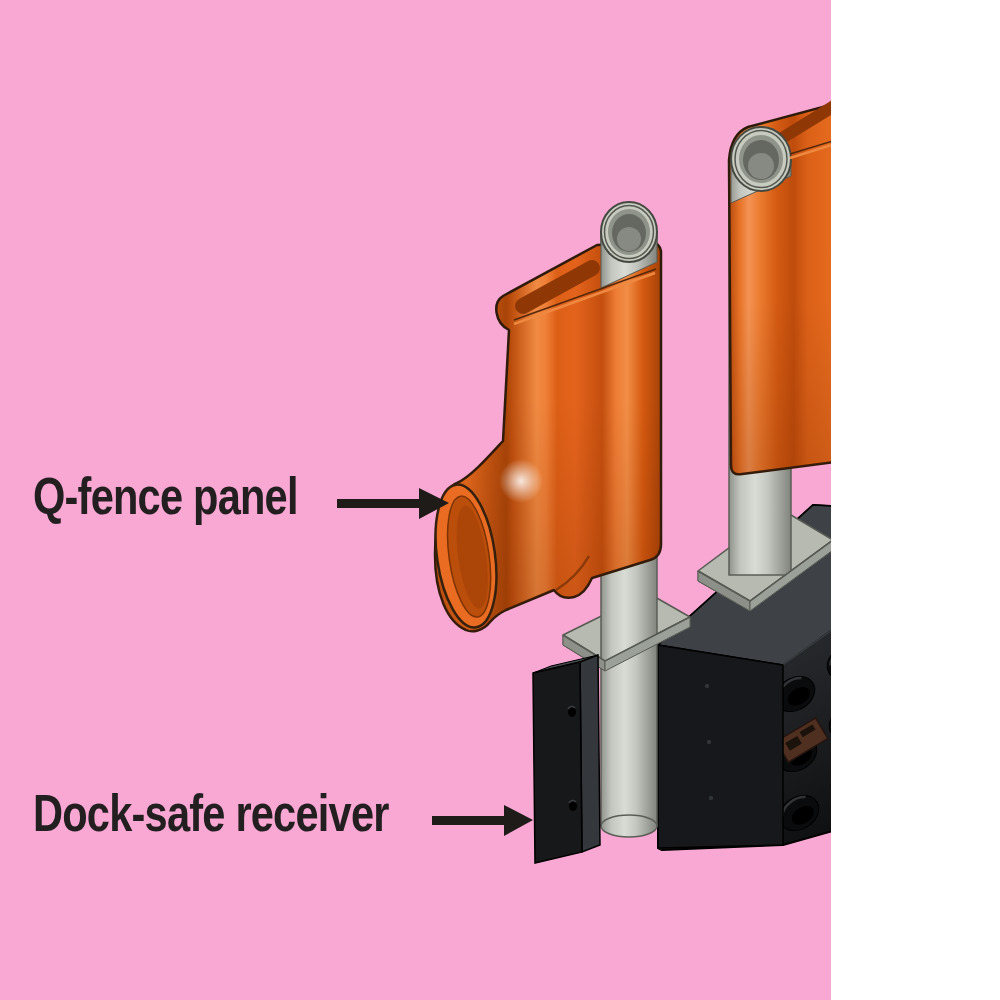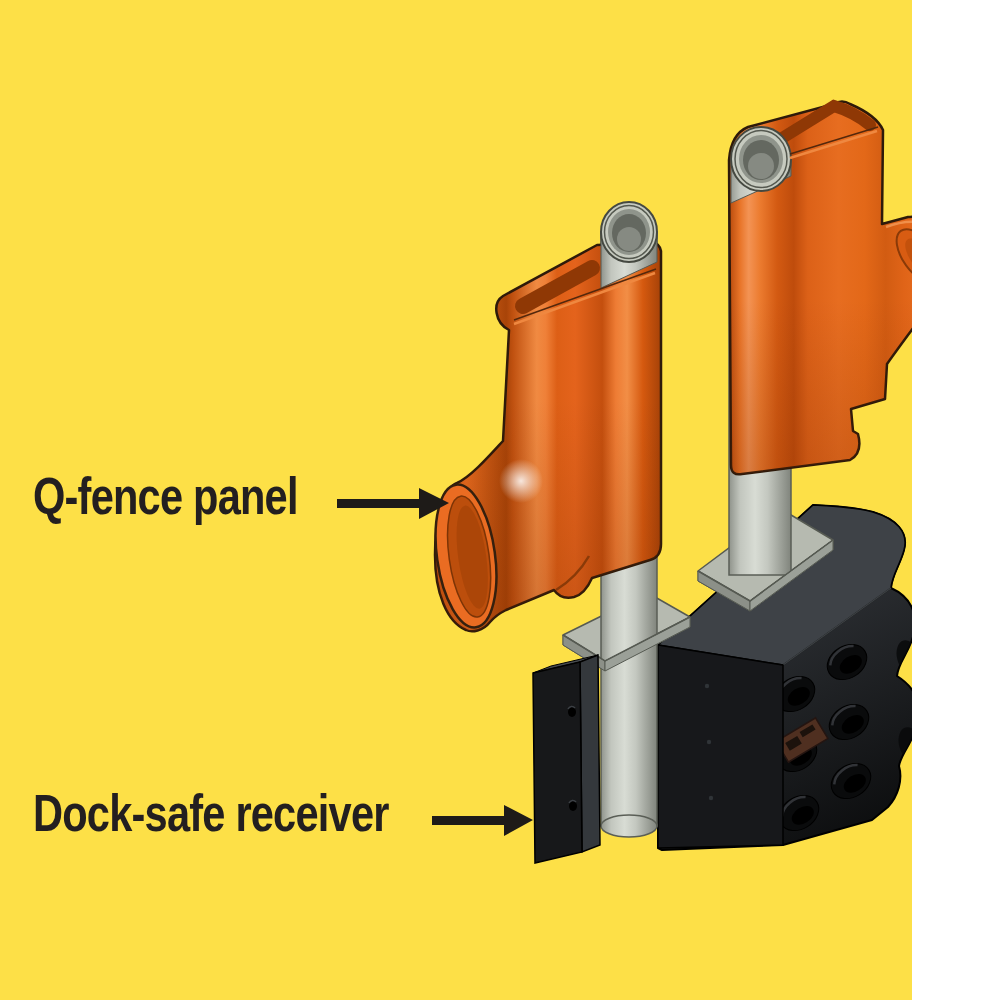--- a/index.html
+++ b/index.html
@@ -1,17 +1,17 @@
 <!DOCTYPE html>
 <html><head>
 <meta charset="utf-8">
 <style>
   html,body{margin:0;padding:0;background:#fff;}
   .canvas{
-    position:relative;width:912px;height:1000px;background:#fde047;
+    position:relative;width:831px;height:1000px;background:#f9a8d4;
     overflow:hidden;font-family:"Liberation Sans",sans-serif;
   }
   .canvas svg{position:absolute;left:0;top:0;}
   .part-label{
     position:absolute;font-weight:bold;font-size:52px;line-height:52px;
     color:#231f20;letter-spacing:-1px;white-space:nowrap;
     transform:scaleX(0.8);transform-origin:left center;
   }
   #label-qfence{left:33px;top:470px;}
   #label-docksafe{left:33px;top:787px;}

